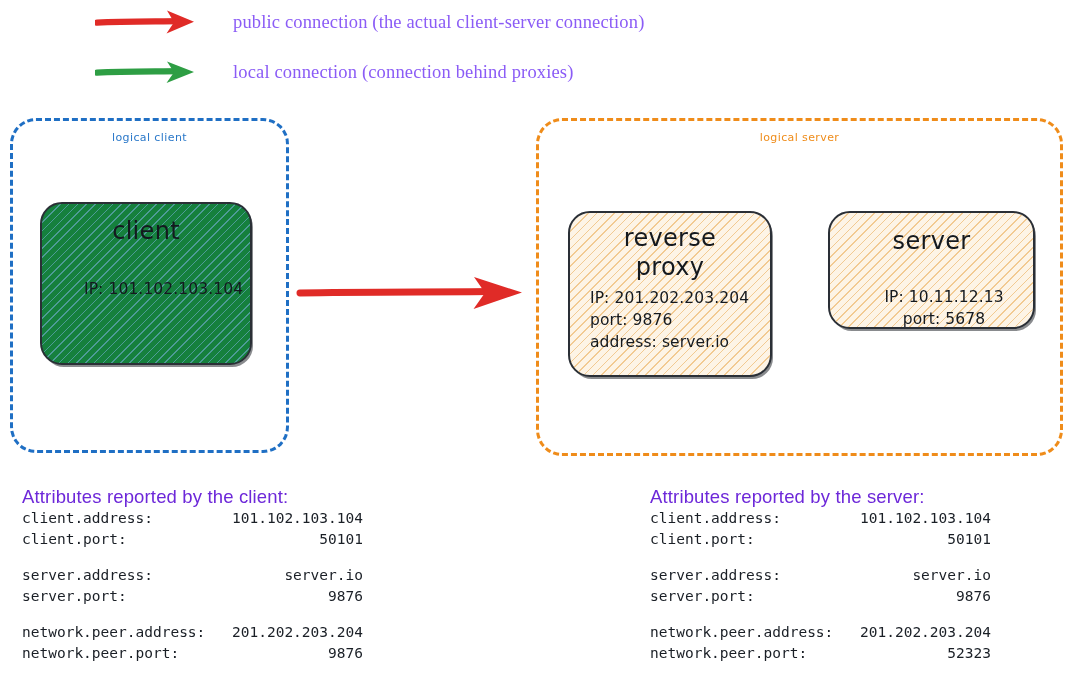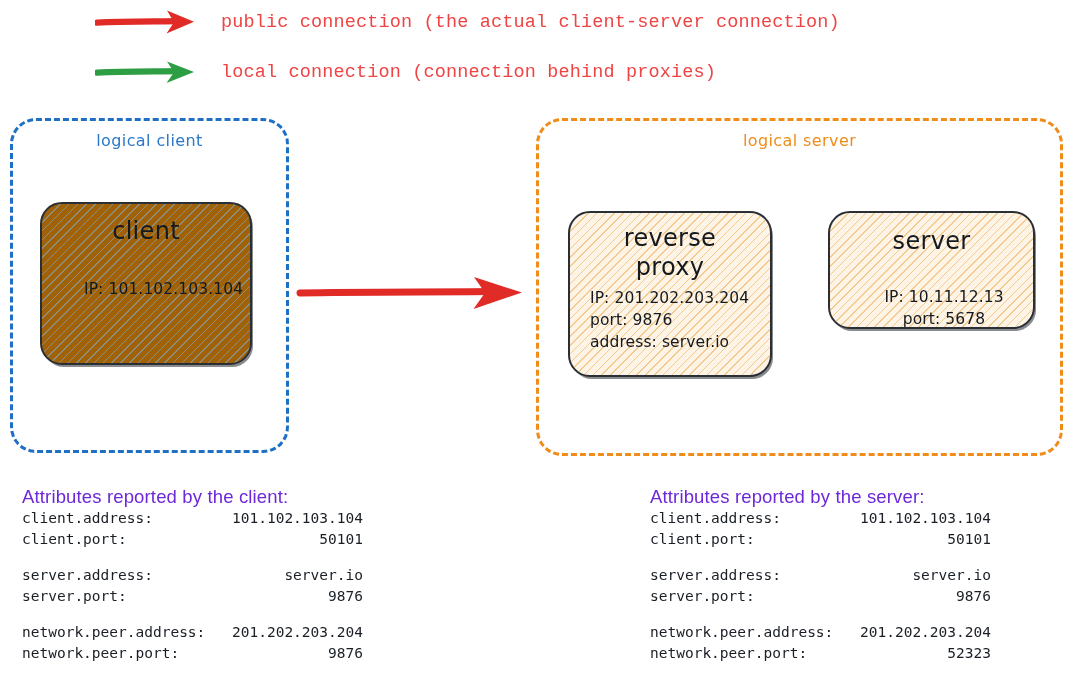--- a/index.html
+++ b/index.html
@@ -21,26 +21,26 @@
     position: absolute;
     display: flex;
     align-items: center;
     height: 28px;
   }
   #legend-public { left: 95px; top: 8px; }
   #legend-local  { left: 95px; top: 58px; }
 
   .legend-arrow { width: 110px; height: 28px; flex: 0 0 110px; }
   .legend-label {
-    margin-left: 16px;
-    font-family: Liberation Mono, monospace;
+    margin-left: 28px;
+    font-family: Liberation Serif, serif;
     font-size: 18.5px;
     letter-spacing: 0.15px;
     white-space: nowrap;
-    color: #ef4444;
+    color: #8b5cf6;
   }
 
   
   .logical-group {
     position: absolute;
     border-style: dashed;
     border-width: 3px;
     border-radius: 26px;
     background: transparent;
     box-sizing: border-box;
@@ -54,21 +54,21 @@
     left: 536px; top: 118px;
     width: 527px; height: 338px;
     border-color: #ef8c1a;
   }
   .group-label {
     position: absolute;
     top: 10px;
     left: 0; right: 0;
     text-align: center;
     font-family: "DejaVu Sans", sans-serif;
-    font-size: 16px;
+    font-size: 11px;
     letter-spacing: 0.4px;
     white-space: nowrap;
   }
   #logical-client .group-label { color: #2a78c9; }
   #logical-server .group-label { color: #ef8c1a; }
 
   
   .node-box {
     position: absolute;
     border: 2.4px solid #2a2f36;
@@ -103,21 +103,21 @@
     font-size: 15.5px;
     line-height: 1.42;
     color: #14191f;
     letter-spacing: 0.1px;
   }
 
   
   #node-client {
     left: 40px; top: 202px;
     width: 212px; height: 163px;
-    background: #a16207;
+    background: #15803d;
   }
   #node-client .hatch {
     background-image: repeating-linear-gradient(
       135deg,
       rgba(124,178,224,0.55) 0px,
       rgba(124,178,224,0.55) 1.1px,
       rgba(255,255,255,0) 1.1px,
       rgba(255,255,255,0) 6.2px);
   }
   #node-client .content { padding: 13px 0 0 0; }

